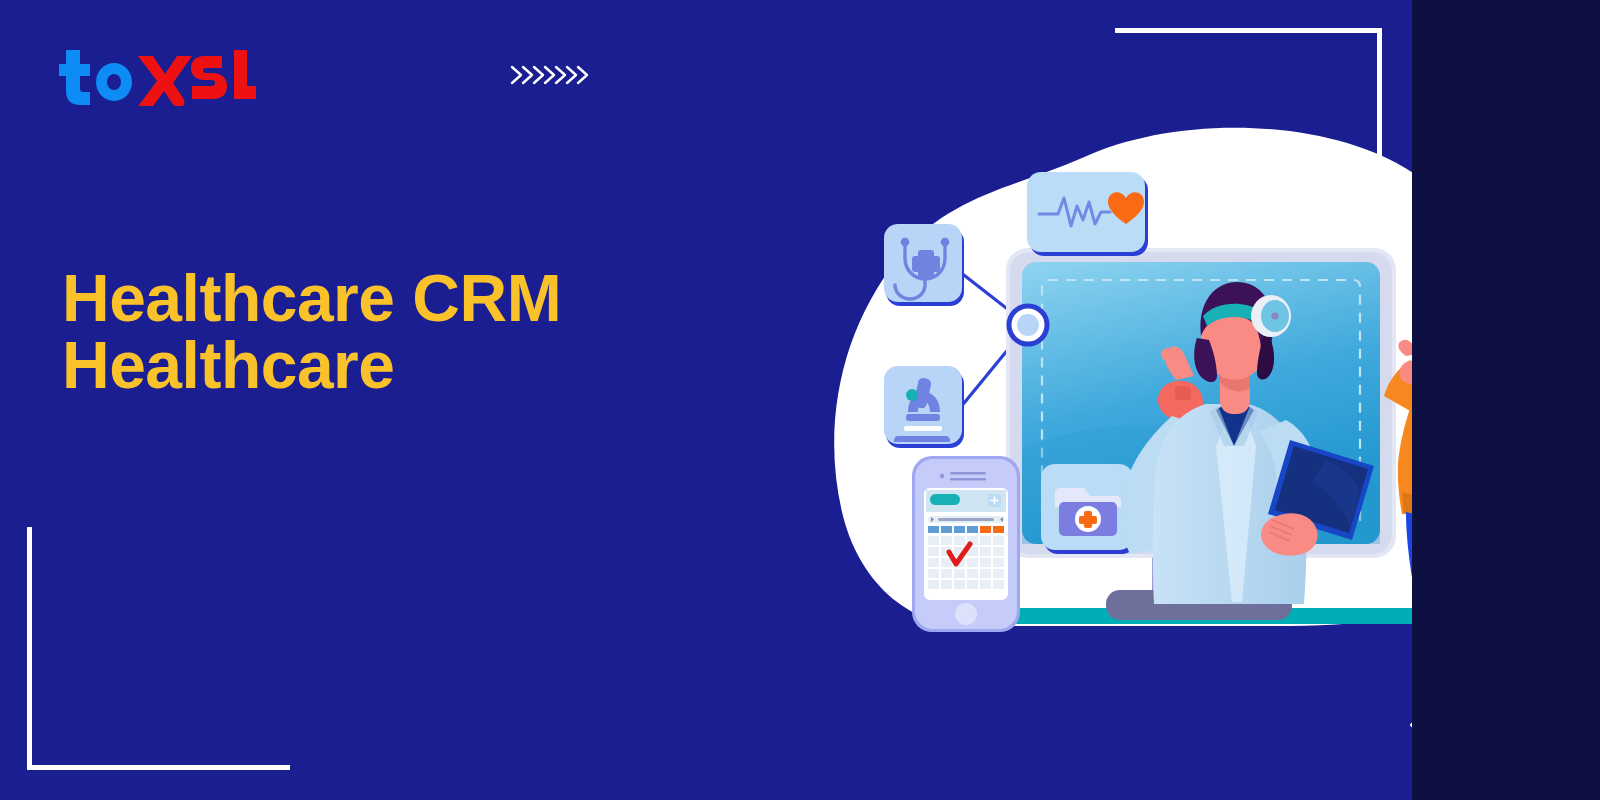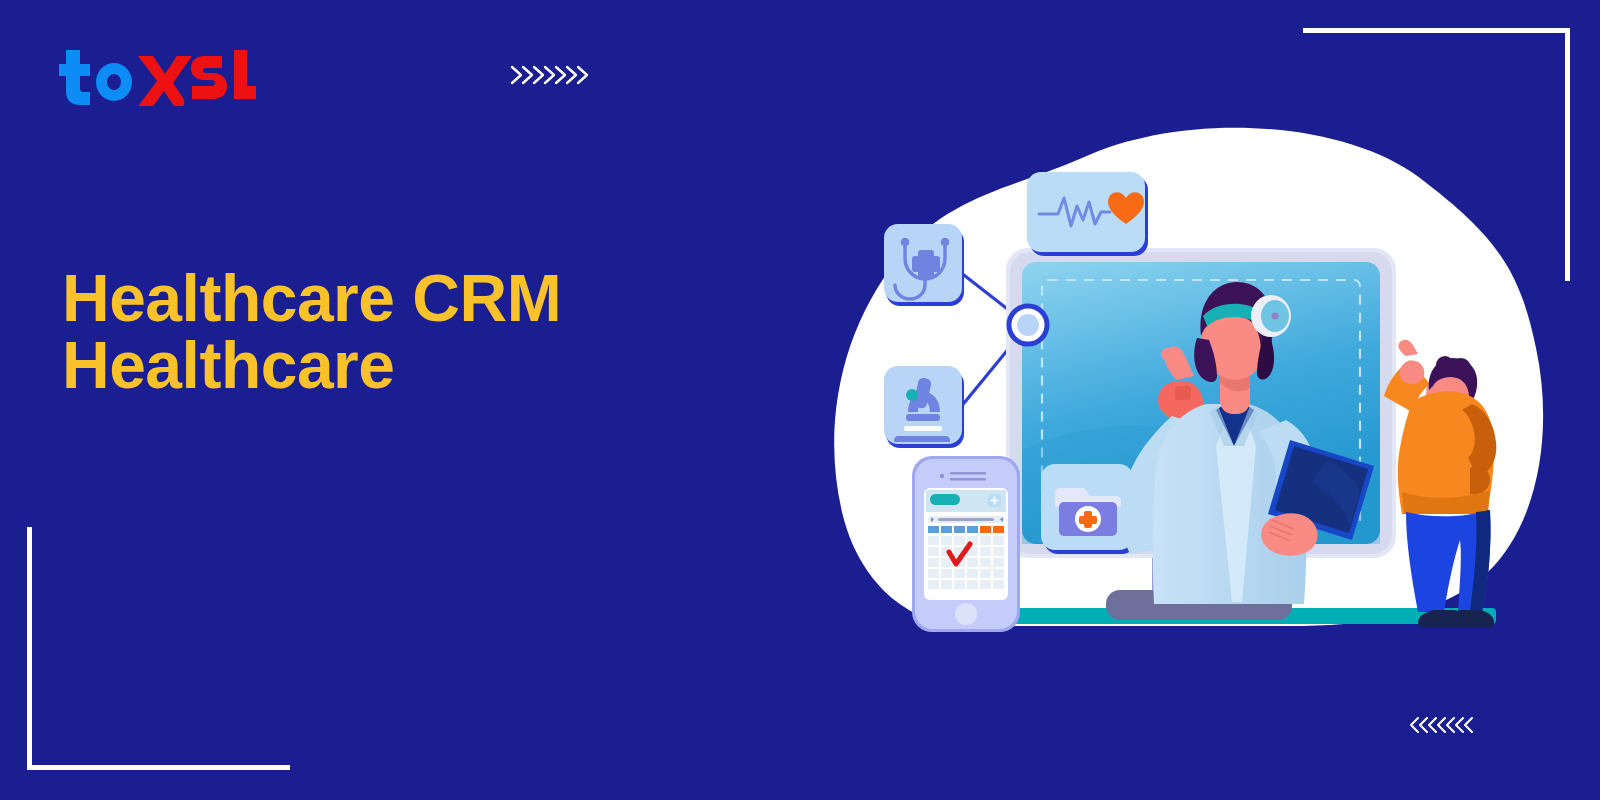--- a/index.html
+++ b/index.html
@@ -6,21 +6,21 @@
   html, body {
     margin: 0;
     padding: 0;
     background: #0d1040;
   }
   body {
     font-family: "Liberation Sans", sans-serif;
   }
   #banner {
     position: relative;
-    width: 1600px;
+    width: 1412px;
     height: 800px;
     background: #1A1E91;
     overflow: hidden;
   }
 
   
   #logo {
     position: absolute;
     left: 56px;
     top: 44px;

